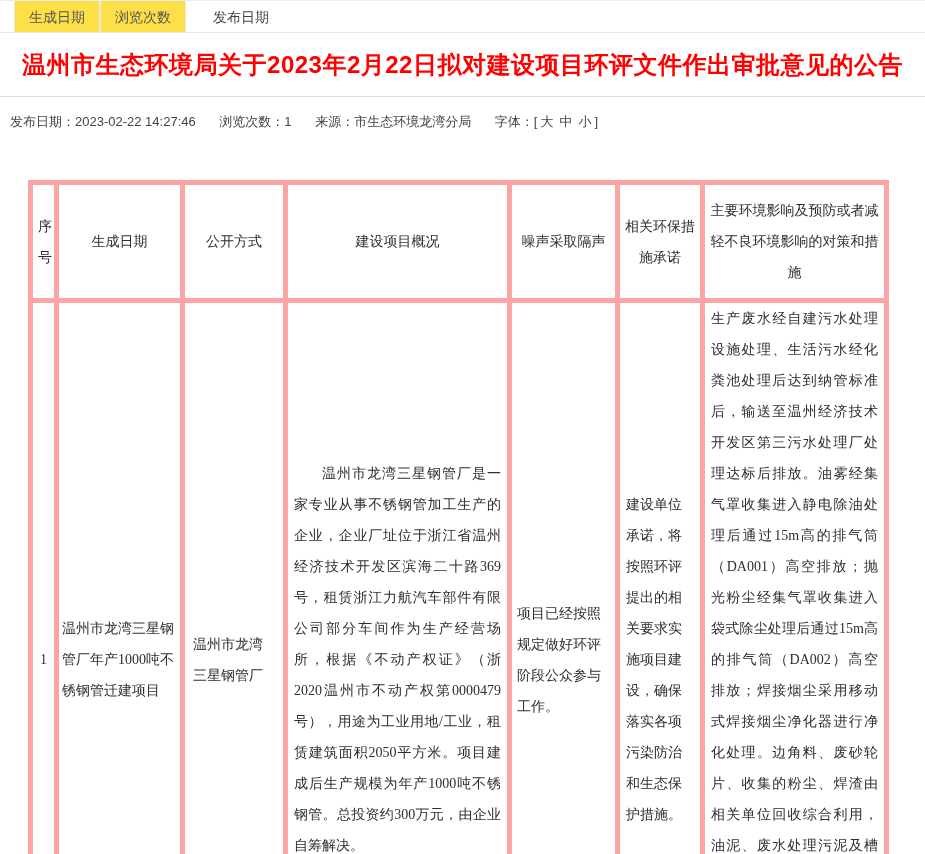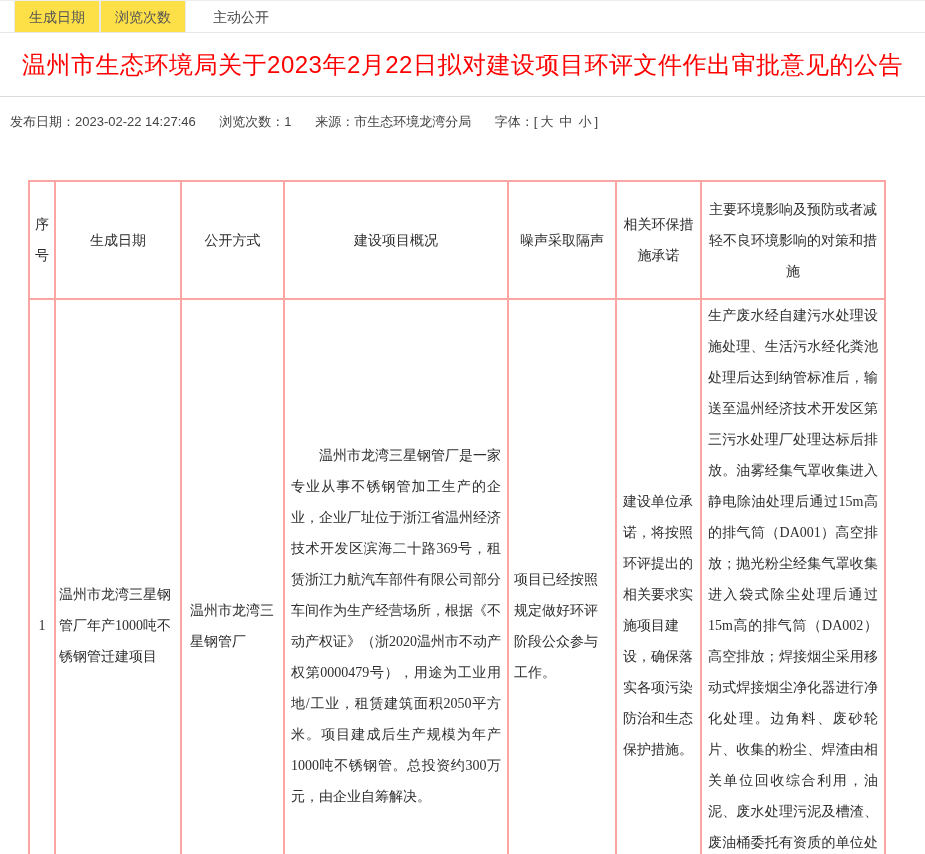--- a/index.html
+++ b/index.html
@@ -31,21 +31,21 @@
     color: #555555;
   }
   .tb-value1 { width: 356px; padding-left: 27px; }
   .tb-value2 { flex: 1; padding-left: 27px; }
   
   .title {
     margin-top: 15px;
     text-align: center;
     color: #ff0000;
     font-size: 24px;
-    font-weight: normal;
+    font-weight: bold;
     font-family: "Liberation Sans", "DejaVu Sans", sans-serif;
     letter-spacing: 0.5px;
     line-height: 34px;
     padding: 0 18px;
   }
   .divider {
     margin-top: 14px;
     border-bottom: 1px solid #dcdcdc;
     width: 100%;
     height: 0;
@@ -68,21 +68,21 @@
   .doc-table {
     margin: 49px 0 0 28px;
     width: 856px;
     border-collapse: collapse;
     table-layout: fixed;
     font-family: "Liberation Serif", "DejaVu Serif", serif;
     font-size: 14px;
     color: #2e2e2e;
   }
   .doc-table th, .doc-table td {
-    border: 2px solid #fca5a5;
+    border: 5px solid #fca5a5;
     vertical-align: middle;
     font-weight: normal;
     line-height: 31px;
   }
   .doc-table thead tr { height: 118px; }
   .doc-table th { text-align: center; padding: 0 5px; }
   .doc-table tbody tr { height: 495px; }
   .c-no { text-align: center; }
   .c-name { text-align: left; padding: 0 3px; }
   .c-builder { text-align: left; padding: 0 8px; }
@@ -95,21 +95,21 @@
   .c-commit { text-align: left; padding: 0 6px; }
   .c-impact { text-align: justify; padding: 0 6px; }
 </style>
 </head>
 <body>
 
 <div class="topbar">
   <div class="tb-spacer"></div>
   <div class="tb-label">生成日期</div>
   <div class="tb-label">浏览次数</div>
-  <div class="tb-value2">主动公开</div>
+  <div class="tb-value2">发布日期</div>
 </div>
 
 <h1 class="title">温州市生态环境局关于2023年2月22日拟对建设项目环评文件作出审批意见的公告</h1>
 
 <div class="divider"></div>
 
 <div class="meta">
   <span class="group"><span>发布日期：</span><span>2023-02-22 14:27:46</span></span>
   <span class="group"><span>浏览次数：</span><span>1</span></span>
   <span class="group"><span>来源：</span><span>市生态环境龙湾分局</span></span>

